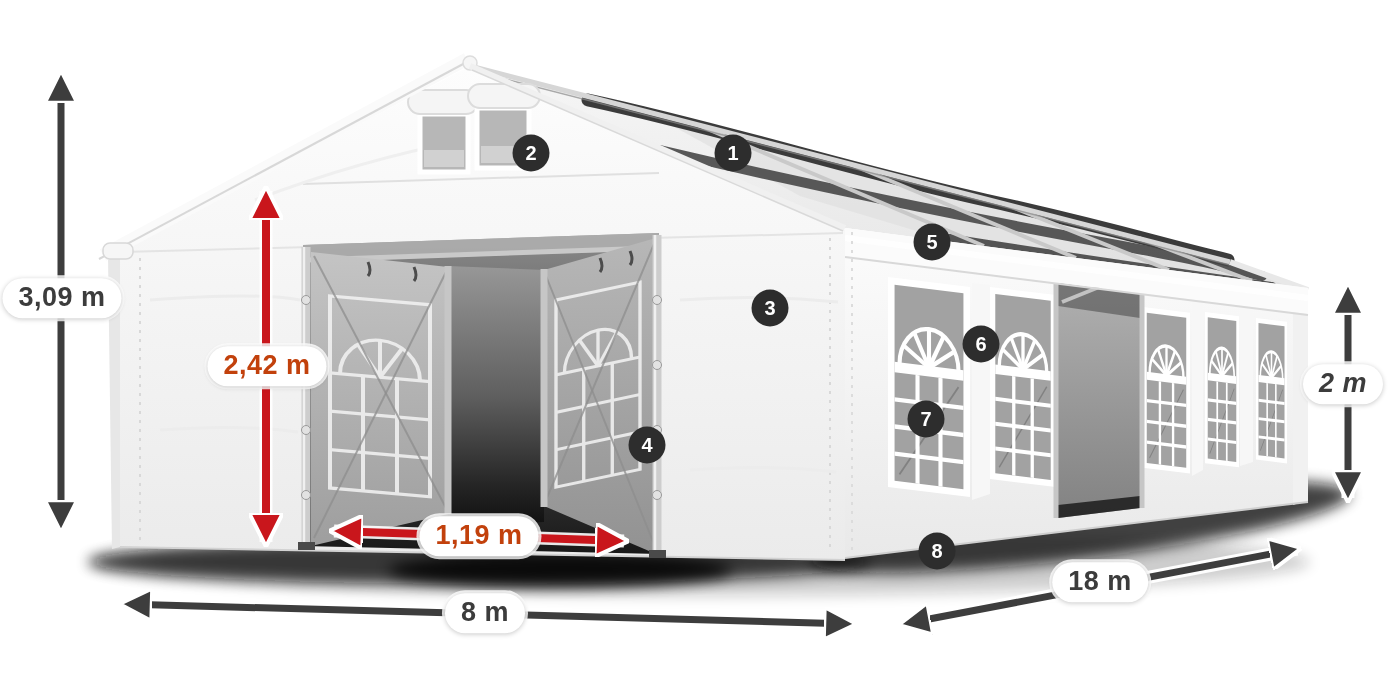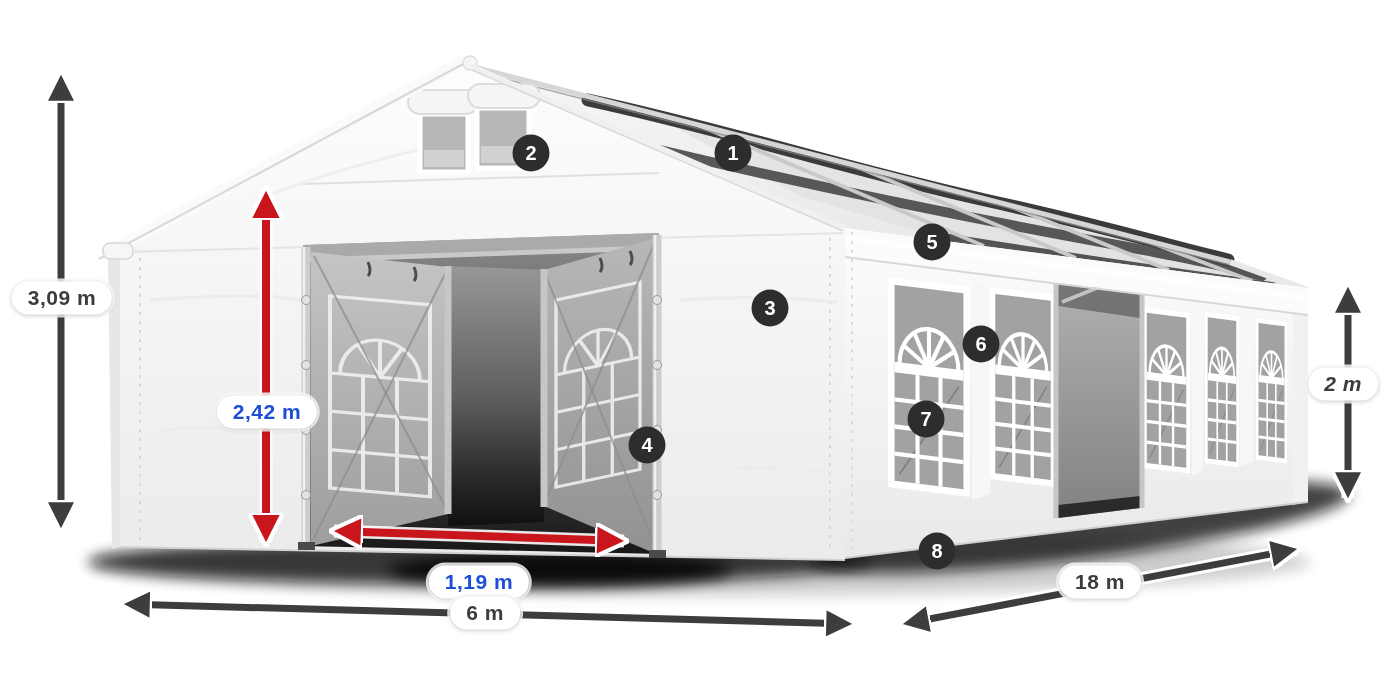--- a/index.html
+++ b/index.html
@@ -2,26 +2,26 @@
 <html><head>
 <meta charset="utf-8">
 <style>
   html,body{margin:0;padding:0;overflow:hidden;background:#ffffff;}
   body{width:1400px;height:700px;font-family:"Liberation Sans", sans-serif;}
   .stage{position:relative;width:1400px;height:700px;background:#ffffff;}
   .stage svg{position:absolute;left:0;top:0;}
   .pill{
     position:absolute;transform:translate(-50%,-50%);
     background:#ffffff;border-radius:26px;padding:5px 16px;
-    font-weight:bold;font-size:21px;line-height:1.1;color:#3c3c3c;
+    font-weight:bold;font-size:27px;line-height:1.1;color:#3c3c3c;
     white-space:nowrap;letter-spacing:.5px;
     box-shadow:0 1px 5px rgba(0,0,0,.22), 0 0 0 3px rgba(255,255,255,.85);
     z-index:5;
   }
-  .pill.red{color:#1d4ed8;margin-top:46px;}
+  .pill.red{color:#c2410c;}
   .badge{
     position:absolute;transform:translate(-50%,-50%);
     width:37px;height:37px;border-radius:50%;
     background:#2d2d2d;color:#ffffff;
     display:flex;align-items:center;justify-content:center;
     font-weight:bold;font-size:20px;z-index:4;
   }
 </style>
 </head>
 <body>
@@ -264,21 +264,21 @@
     <g>
       <line x1="334" y1="531" x2="624" y2="541" stroke="#ffffff" stroke-width="13" opacity="0.9"></line>
       <line x1="334" y1="531" x2="624" y2="541" stroke="#c9161c" stroke-width="8" marker-start="url(#ahR)" marker-end="url(#ahR)"></line>
     </g>
   </g>
 </svg>
 
 <div class="pill" style="left:62px;top:298px;">3,09 m</div>
 <div class="pill red" style="left:267px;top:366px;">2,42 m</div>
 <div class="pill red" style="left:479px;top:536px;">1,19 m</div>
-<div class="pill" style="left:485px;top:613px;">6 m</div>
+<div class="pill" style="left:485px;top:613px;">8 m</div>
 <div class="pill" style="left:1100px;top:582px;">18 m</div>
 <div class="pill" style="left:1343px;top:384px;font-style:italic;">2 m</div>
 
 <div class="badge" style="left:733px;top:153px;">1</div>
 <div class="badge" style="left:531px;top:153px;">2</div>
 <div class="badge" style="left:770px;top:308px;">3</div>
 <div class="badge" style="left:647px;top:445px;">4</div>
 <div class="badge" style="left:932px;top:242px;">5</div>
 <div class="badge" style="left:981px;top:344px;">6</div>
 <div class="badge" style="left:926px;top:419px;">7</div>

